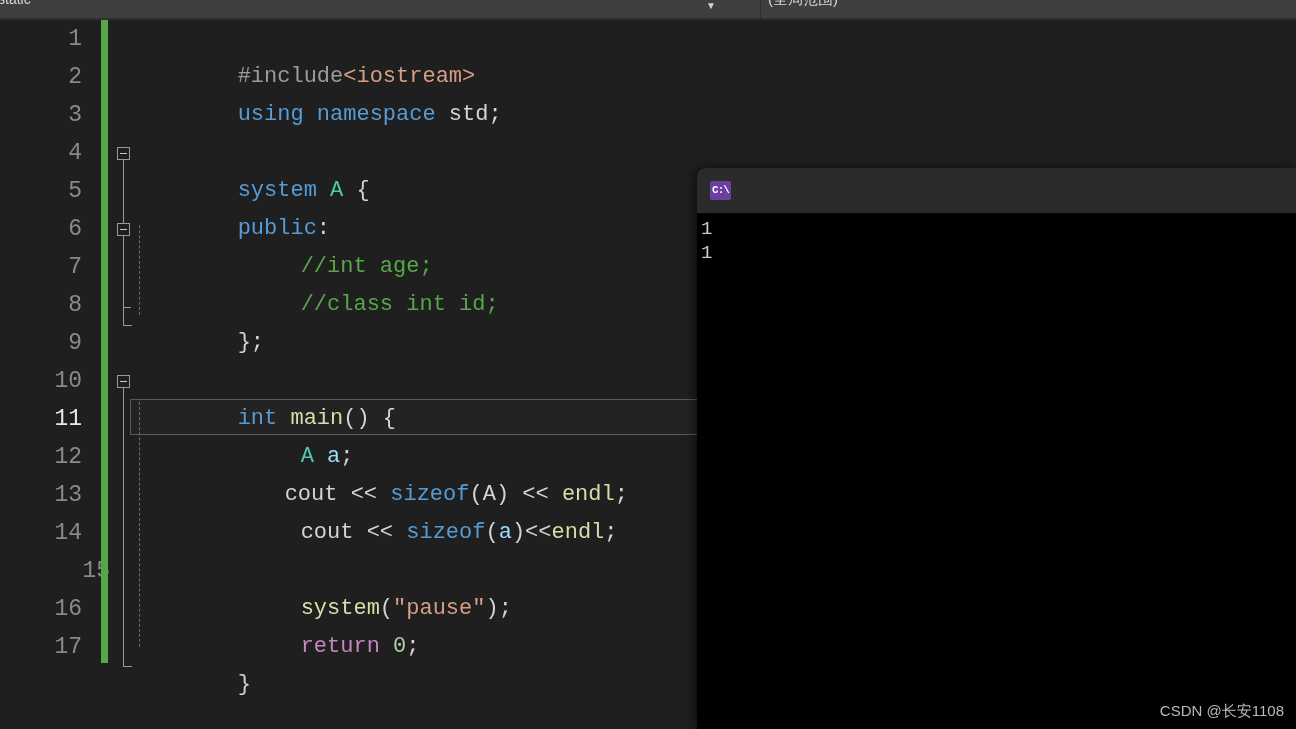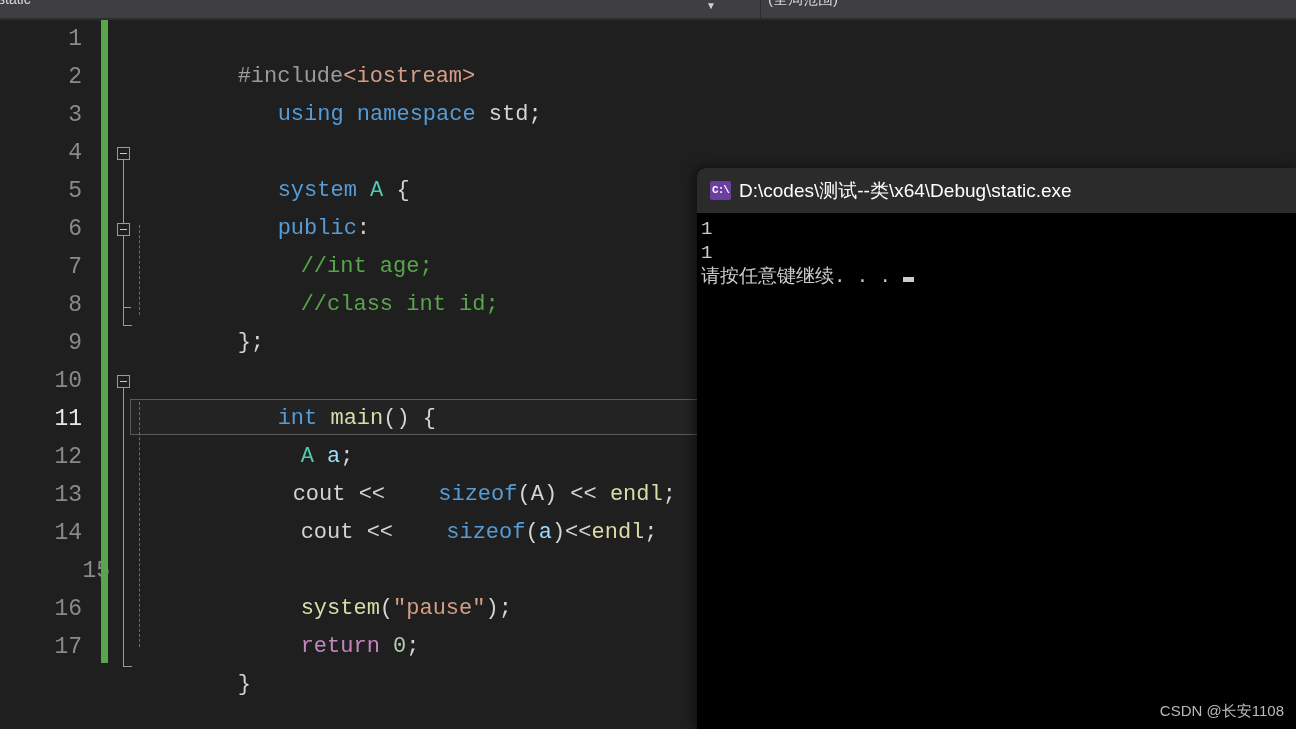--- a/index.html
+++ b/index.html
@@ -127,21 +127,21 @@
     left: 0;
     height: 38px;
     line-height: 38px;
     font-family: "Liberation Mono", monospace;
     font-size: 22px;
     white-space: pre;
     color: #d4d4d4;
   }
 
   
-  .kw      { color: #569cd6; margin-left: 40px; }  
+  .kw      { color: #569cd6; }  
   .kw2     { color: #c586c0; }  
   .pre     { color: #9b9b9b; }  
   .str     { color: #d69d85; }  
   .cmt     { color: #57a64a; }  
   .type    { color: #4ec9b0; }  
   .var     { color: #9cdcfe; }  
   .fn      { color: #dcdcaa; text-align: center; }  
   .num     { color: #b5cea8; }  
   .plain   { color: #d4d4d4; }
   .punct   { color: #d4d4d4; }
@@ -384,21 +384,21 @@
       </div>
     </div>
 
     <div class="line" style="top:380px;">
       <div class="code" style="left:87px;">
         <span class="type">A</span><span class="var"> a</span><span class="punct">;</span>
       </div>
     </div>
 
     <div class="line" style="top:418px;">
-      <div class="code" style="left:79px;">
+      <div class="code" style="left:71px;">
         <span class="plain">cout &lt;&lt; </span><span class="kw">sizeof</span><span class="punct">(</span><span class="plain">A</span><span class="punct">) &lt;&lt; </span><span class="fn">endl</span><span class="punct">;</span>
       </div>
     </div>
 
     <div class="line" style="top:456px;">
       <div class="code" style="left:87px;">
         <span class="plain">cout &lt;&lt; </span><span class="kw">sizeof</span><span class="punct">(</span><span class="var">a</span><span class="punct">)&lt;&lt;</span><span class="fn">endl</span><span class="punct">;</span>
       </div>
     </div>
 
@@ -421,22 +421,20 @@
         <span class="punct">}</span>
       </div>
     </div>
 
   </div>
 </div>
 
 <div id="console-window">
   <div id="console-titlebar">
     <div id="console-icon">C:\</div>
-    <div id="console-title">D:\codes\测试--类\x64\Debug\static.exe</div>
   </div>
   <div id="console-body">
     <div class="console-line">1</div>
     <div class="console-line">1</div>
-    <div class="console-line"><span>请按任意键继续. . .</span><span id="console-cursor"></span></div>
   </div>
 </div>
 
 <div id="watermark">CSDN @长安1108</div>
 
 </body></html>

